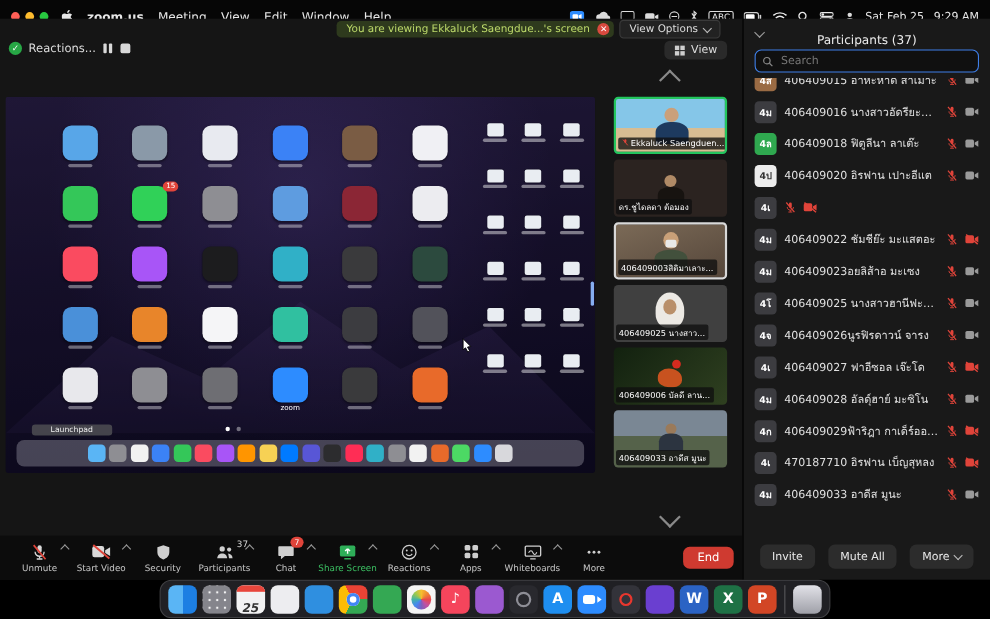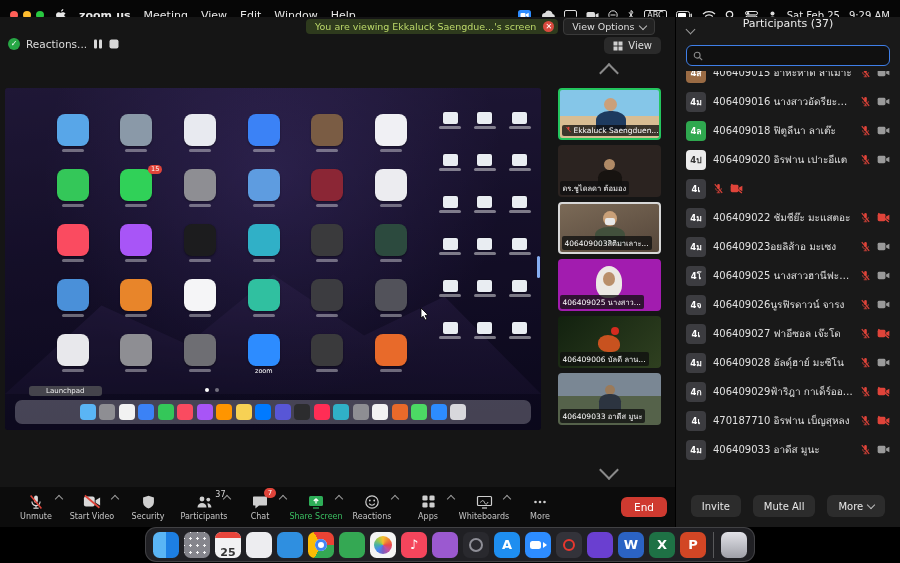--- a/index.html
+++ b/index.html
@@ -85,21 +85,21 @@
   .t1{border:2px solid #23c55e;background:linear-gradient(#85c6e8 0 55%,#d8bd93 55%);}
   .t1 .ph{width:13px;height:13px;background:#caa07a;left:44px;top:8px;}
   .t1 .pb{width:30px;height:20px;background:#1d3a5f;left:36px;top:21px;}
   .t2{background:#2b2320;}
   .t2 .ph{width:11px;height:11px;background:#b08a66;left:46px;top:14px;}
   .t2 .pb{width:24px;height:16px;background:#171310;left:40px;top:25px;}
   .t3{border:2px solid #d8d8d8;background:linear-gradient(160deg,#7b6a57,#55463a);text-decoration:underline;}
   .t3 .ph{width:14px;height:15px;background:#c9a078;left:43px;top:7px;}
   .t3 .mask{position:absolute;width:10px;height:7px;background:#e8e8e8;border-radius:2px;left:45px;top:14px;}
   .t3 .pb{width:30px;height:18px;background:#42503c;left:35px;top:23px;}
-  .t4{background:#a21caf;text-align:center;}
+  .t4{background:#404040;text-align:center;}
   .t4 .hijab{position:absolute;width:26px;height:32px;background:#ece9e4;border-radius:50% 50% 40% 40%;left:38px;top:7px;}
   .t4 .face{position:absolute;width:12px;height:14px;background:#b98f6a;border-radius:50%;left:45px;top:13px;}
   .t5{background:linear-gradient(135deg,#12210f,#2f4020);}
   .t5 .rooster{position:absolute;width:22px;height:17px;background:#c8521f;border-radius:50% 60% 40% 50%;left:40px;top:19px;}
   .t5 .comb{position:absolute;width:8px;height:8px;background:#d42b1f;border-radius:50%;left:53px;top:11px;}
   .t6{background:linear-gradient(#7a8794 0 45%,#55624a 45%);}
   .t6 .ph{width:10px;height:10px;background:#9a7a5a;left:47px;top:12px;}
   .t6 .pb{width:22px;height:16px;background:#2c3440;left:41px;top:21px;}
 
   
@@ -114,21 +114,21 @@
           border-left:1.4px solid #9a9a9a;transform:rotate(45deg);}
   .badge-red{position:absolute;top:-5px;right:-8px;background:#e0443a;color:#fff;font-size:7px;
              min-width:10px;height:10px;border-radius:5px;line-height:10px;text-align:center;padding:0 1px;}
   .badge-count{position:absolute;top:-3px;right:-13px;color:#d8d8d8;font-size:8px;}
   .end-btn{margin-left:auto;background:#cf3a30;color:#fff;font-size:10.5px;border-radius:6px;
            padding:4px 13px;flex:none;}
 
   
   .participants-panel{position:absolute;top:17px;right:0;width:225px;height:510px;background:#191919;
           border-left:1px solid #000;display:flex;flex-direction:column;box-sizing:border-box;z-index:7;}
-  .panel-header{height:26px;display:flex;align-items:flex-start;justify-content:center;position:relative;
+  .panel-header{height:26px;display:flex;align-items:flex-end;justify-content:center;position:relative;
                 font-size:11px;color:#ececec;flex:none;}
   .panel-collapse{position:absolute;left:11px;top:9px;width:6px;height:6px;border-right:1.5px solid #9a9a9a;
                   border-bottom:1.5px solid #9a9a9a;transform:rotate(45deg);}
   .searchbox{margin:2px 10px 5px;height:19px;border:1.5px solid #3f7fe8;border-radius:6px;background:#101010;
              display:flex;align-items:center;gap:5px;padding:0 6px;flex:none;}
   .searchbox input{background:transparent;border:none;outline:none;color:#ddd;font-size:10px;width:100%;
                    font-family:inherit;}
   .searchbox input::placeholder{color:#777;}
   .plist{flex:1;overflow:hidden;}
   .prow{height:29px;display:flex;align-items:center;gap:7px;padding:0 10px;}
@@ -146,21 +146,21 @@
   .dock-bar{height:33px;background:rgba(52,52,58,.62);border:1px solid rgba(255,255,255,.15);
             border-radius:11px;display:flex;align-items:center;gap:5px;padding:0 7px;margin-bottom:1px;}
   .dicon{width:26px;height:26px;border-radius:6.5px;position:relative;display:flex;align-items:center;
          justify-content:center;font-weight:bold;color:#fff;font-size:13px;flex:none;overflow:hidden;}
   .dsep{width:1px;height:26px;background:rgba(255,255,255,.25);margin:0 2px;flex:none;}
   .d-finder{background:linear-gradient(90deg,#5ab5f5 0 50%,#1d7fe3 50% 100%);}
   .d-launchpad{background:#85858c;background-image:radial-gradient(rgba(255,255,255,.9) 1.2px,transparent 1.4px);
                background-size:7px 7px;background-position:3px 3px;}
   .d-calendar{background:#f2f2f3;color:#333;font-size:11px;}
   .d-calendar::before{content:"";position:absolute;top:0;left:0;right:0;height:6px;background:#e8463c;}
-  .d-calendar span{margin-top:16px;}
+  .d-calendar span{margin-top:16px;font-style:italic;}
   .d-chrome{background:conic-gradient(from -30deg,#ea4335 0 33%,#34a853 0 66%,#fbbc05 0 100%);}
   .d-chrome::after{content:"";position:absolute;inset:7px;background:#fff;border-radius:50%;
                    box-shadow:inset 0 0 0 3px #4285f4;}
   .d-photos{background:#f5f5f5;}
   .d-photos::after{content:"";position:absolute;inset:4px;border-radius:50%;
         background:conic-gradient(#f6c02e,#ef8733,#e8484d,#c34fa0,#7a5fc0,#4688f1,#44b1a7,#9bc94e,#f6c02e);}
   .d-zoom{background:#2d8cff;}
   .d-zoom::before{content:"";position:absolute;left:5px;top:9px;width:11px;height:8px;background:#fff;border-radius:2.5px;}
   .d-zoom::after{content:"";position:absolute;right:4px;top:10px;border-left:4px solid #fff;
                  border-top:3px solid transparent;border-bottom:3px solid transparent;}
@@ -719,20 +719,21 @@
 <div class="participants-panel">
   <div class="panel-header">
     <span class="panel-collapse"></span>
     <span>Participants (37)</span>
   </div>
   <div class="searchbox">
     <span><svg width="10" height="10" viewBox="0 0 12 12">
           <circle cx="5" cy="5" r="3.5" fill="none" stroke="#8a8a8a" stroke-width="1.3"></circle>
           <line x1="7.8" y1="7.8" x2="11" y2="11" stroke="#8a8a8a" stroke-width="1.3"></line>
         </svg></span>
+    <input type="text" placeholder="Search" style="">
   </div>
   <div class="plist">
       <div class="prow" style="margin-top: -13px; justify-content: space-between;">
         <div class="avatar" style="background: rgb(154, 107, 68);">4ส</div>
         <div class="pname">406409015 อาหะหาด สาเมาะ</div>
         <div class="picos">
           <span><svg width="11" height="11" viewBox="0 0 16 16">
               <rect x="6.1" y="1.6" width="3.8" height="7.2" rx="1.9" fill="#e0443a"></rect>
               <path d="M3.9 7.6c0 2.3 1.8 4.1 4.1 4.1s4.1-1.8 4.1-4.1" fill="none" stroke="#e0443a" stroke-width="1.2"></path>
               <line x1="8" y1="11.8" x2="8" y2="13.8" stroke="#e0443a" stroke-width="1.2"></line>

